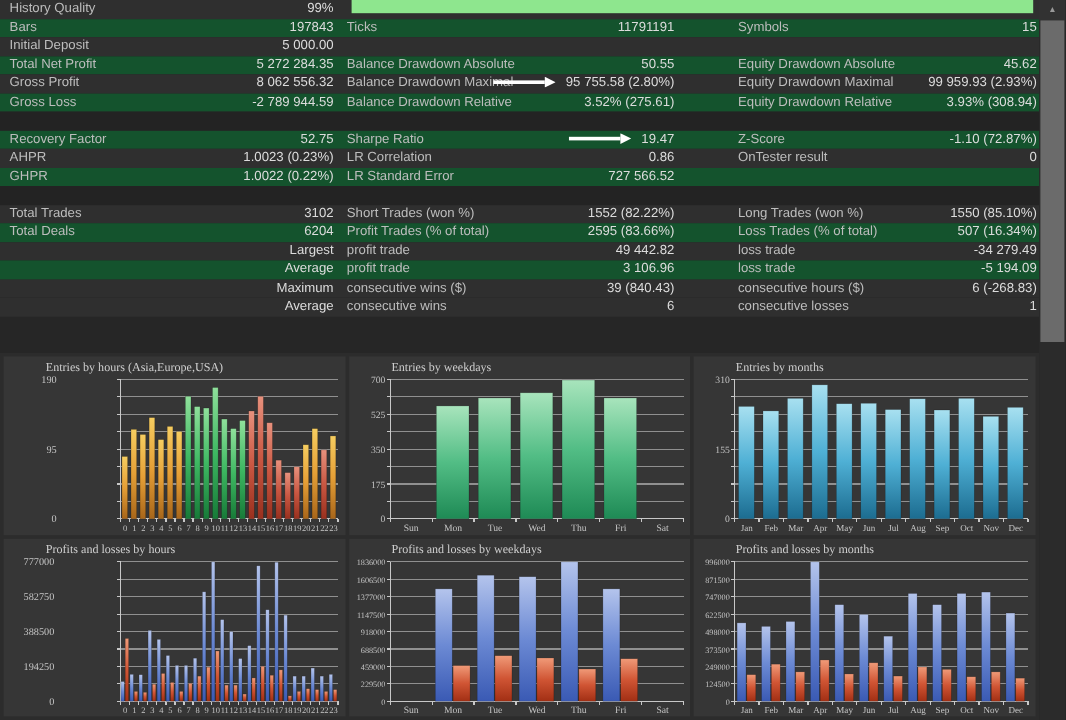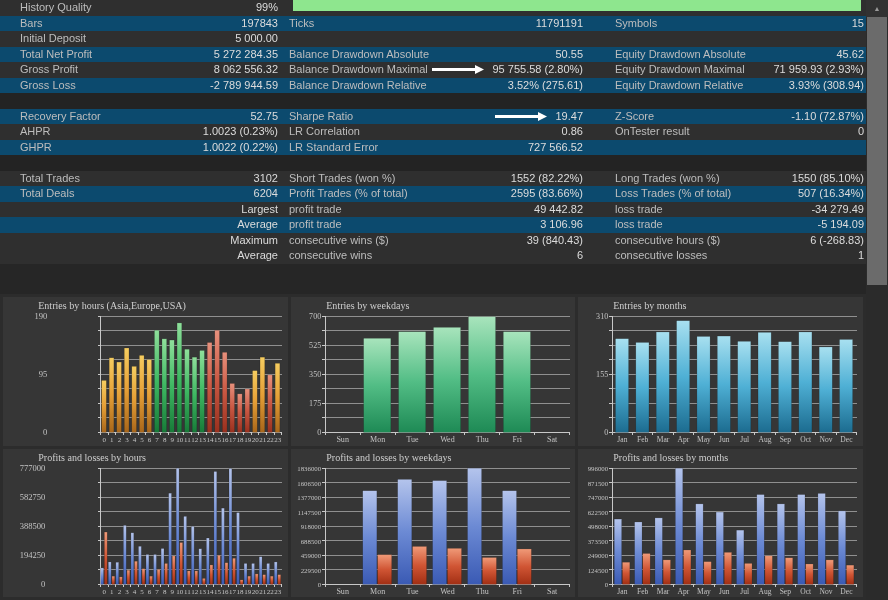--- a/index.html
+++ b/index.html
@@ -4,26 +4,26 @@
 <style>
   html,body{margin:0;padding:0}
   body{
     width:888px;height:600px;position:relative;overflow:hidden;
     background:#262626;
     font-family:"Liberation Sans","DejaVu Sans",sans-serif;
   }
   #stats{position:absolute;top:0;left:0;width:866px}
   .row{position:relative;height:15.5px;font-size:11px;line-height:15.5px;white-space:nowrap}
   .row.even{background:#2f2f2f}
-  .row.odd{background:#0c4a6e}
+  .row.odd{background:#14532d}
   .row.blank{background:#232323}
   .lab{position:absolute;color:#bdbdbd}
   .val{position:absolute;color:#dcdcdc;text-align:right}
-  .lab.c0{left:20px}   .val.c0{right:588px}
-  .lab.c1{left:289px} .val.c1{right:283px}
+  .lab.c0{left:8px}   .val.c0{right:588px}
+  .lab.c1{left:289px} .val.c1{right:304px}
   .lab.c2{left:615px} .val.c2{right:2px}
   .progress{position:absolute;left:293px;top:0;width:568px;height:11px}
   .arrow{vertical-align:-1px;margin-right:8px}
   #charts{
     position:absolute;top:294px;left:0;width:866px;height:306px;
     background:#2c2c2c;display:grid;
     grid-template-columns:repeat(3,1fr);grid-template-rows:repeat(2,1fr);
     gap:3px;padding:3px;box-sizing:border-box;font-family:Liberation Serif, serif;
   }
   .panel{background:#363636;overflow:hidden}
@@ -64,21 +64,21 @@
     </div>
     <div class="row even">
       <span class="lab c0">Gross Profit</span>
       <span class="val c0">8 062 556.32</span>
       <span class="lab c1">Balance Drawdown Maximal</span>
       <span class="val c1"><svg width="52" height="9" class="arrow">
           <rect x="0" y="3" width="43" height="3" fill="#ffffff"></rect>
           <polygon points="43,0 52,4.5 43,9" fill="#ffffff"></polygon>
         </svg>95 755.58 (2.80%)</span>
       <span class="lab c2">Equity Drawdown Maximal</span>
-      <span class="val c2">71 959.93 (2.93%)</span>
+      <span class="val c2">99 959.93 (2.93%)</span>
     </div>
     <div class="row odd">
       <span class="lab c0">Gross Loss</span>
       <span class="val c0">-2 789 944.59</span>
       <span class="lab c1">Balance Drawdown Relative</span>
       <span class="val c1">3.52% (275.61)</span>
       <span class="lab c2">Equity Drawdown Relative</span>
       <span class="val c2">3.93% (308.94)</span>
     </div>
     <div class="row blank"></div>

